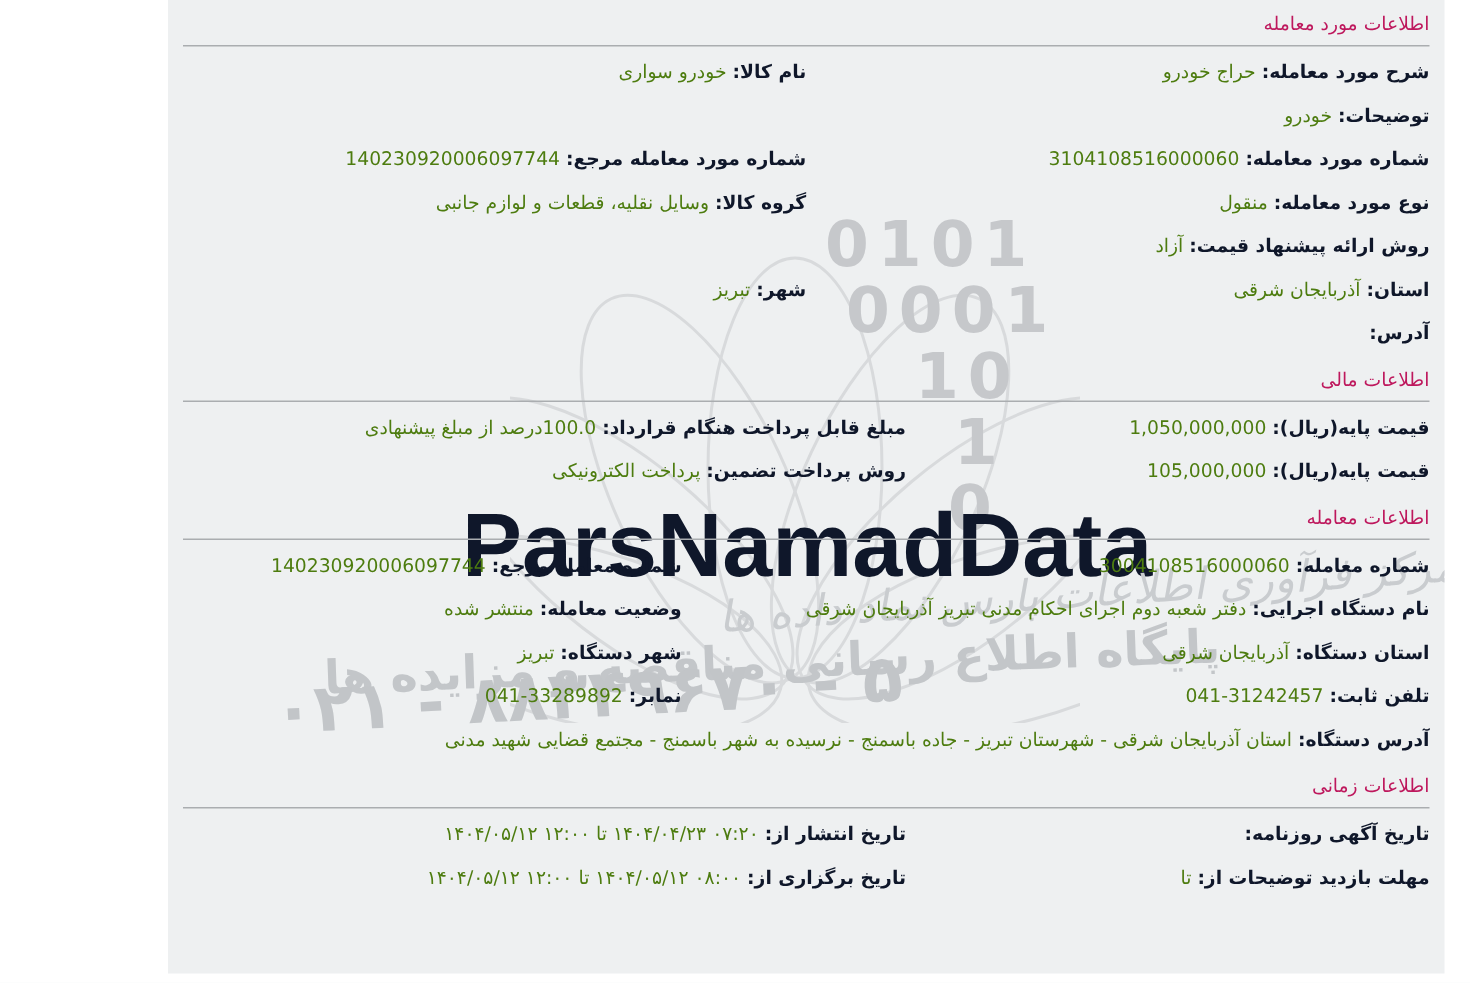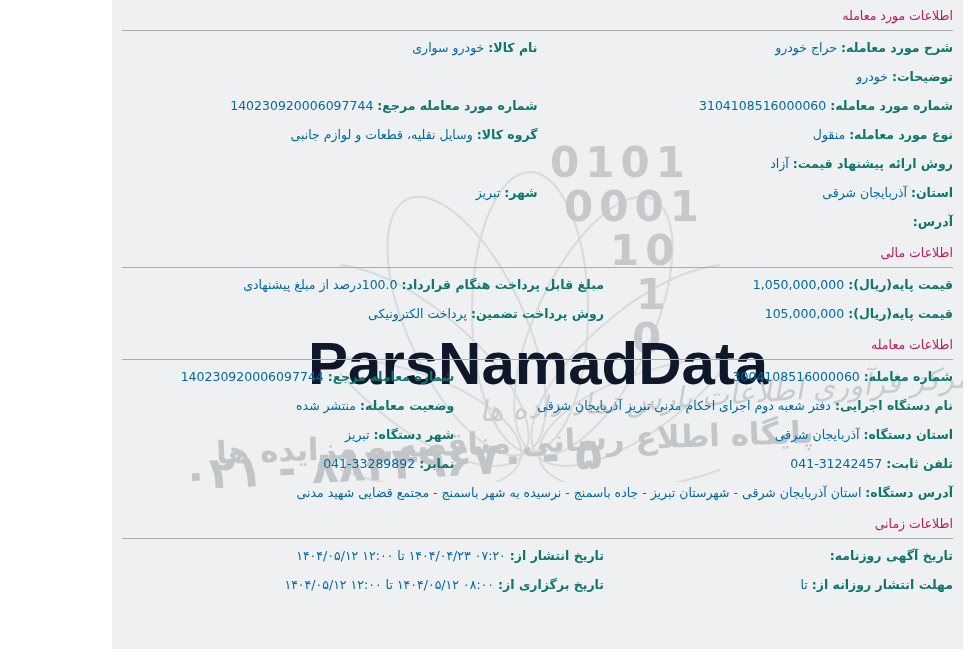--- a/index.html
+++ b/index.html
@@ -30,22 +30,22 @@
   .sec-title{line-height:20px;color:#be185d;font-size:12.5px;}
   .sec-hr{border:none;border-top:1px solid #aaadb0;margin:4px 0 2px 0;height:0;}
   .sec{margin-top:0;}
   .sec + .sec{margin-top:7px;}
   .row{display:flex;height:29px;align-items:center;}
   .cell{white-space:nowrap;}
   .c5050 .cell{width:50%;}
   .c4258 .cell.r{width:42%;} .c4258 .cell.l{width:58%;}
   .c6040 .cell.r{width:60%;} .c6040 .cell.l{width:40%;}
   .row.full .cell{width:100%;}
-  .lbl{font-weight:bold;color:#0f766e;}
-  .val{color:#0369a1;}
+  .lbl{font-weight:bold;color:#0f172a;}
+  .val{color:#4d7c0f;}
 </style>
 </head>
 <body>
 
 <div class="page">
   <div class="panel">
 
     <div class="wm">
       <svg class="wm-flower" width="380" height="360" viewBox="0 0 380 360">
         <g fill="none" stroke="#d8dadc" stroke-width="2">
@@ -142,20 +142,20 @@
       </div>
 
       <div class="sec c4258">
         <div class="sec-title">اطلاعات زمانی</div>
         <hr class="sec-hr">
         <div class="row">
           <div class="cell r"><span class="lbl">تاریخ آگهی روزنامه:</span> <span class="val"></span></div>
           <div class="cell l"><span class="lbl">تاریخ انتشار از:</span> <span class="val">۰۷:۲۰ ۱۴۰۴/۰۴/۲۳ تا ۱۲:۰۰ ۱۴۰۴/۰۵/۱۲</span></div>
         </div>
         <div class="row">
-          <div class="cell r"><span class="lbl">مهلت انتشار روزانه از:</span> <span class="val">تا</span></div>
+          <div class="cell r"><span class="lbl">مهلت بازدید توضیحات از:</span> <span class="val">تا</span></div>
           <div class="cell l"><span class="lbl">تاریخ برگزاری از:</span> <span class="val">۰۸:۰۰ ۱۴۰۴/۰۵/۱۲ تا ۱۲:۰۰ ۱۴۰۴/۰۵/۱۲</span></div>
         </div>
       </div>
 
     </div>
   </div>
 </div>
 
 </body></html>

